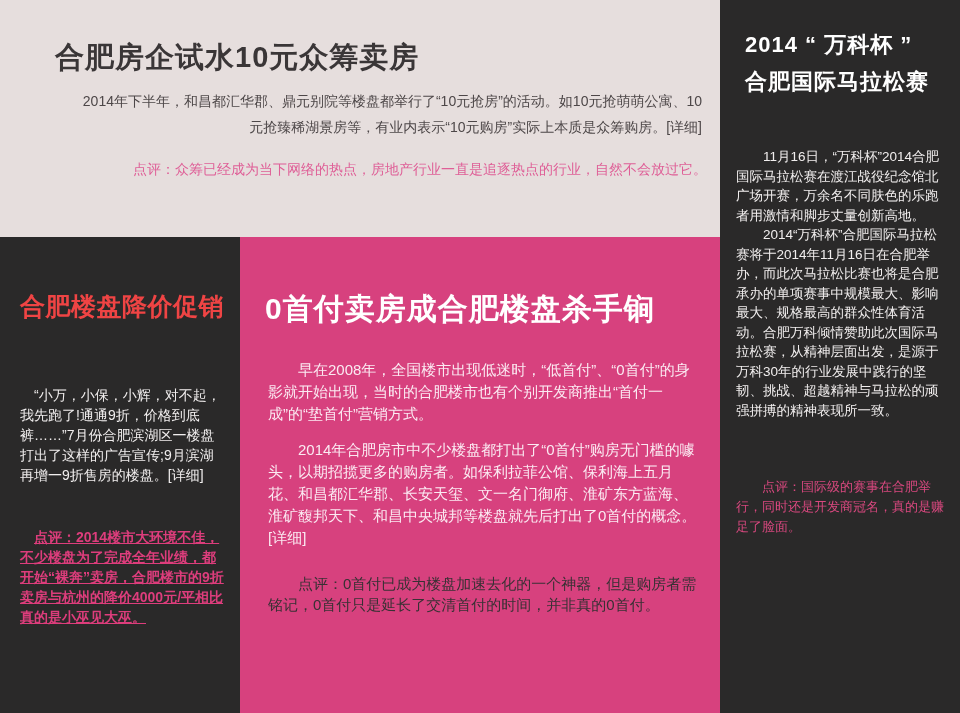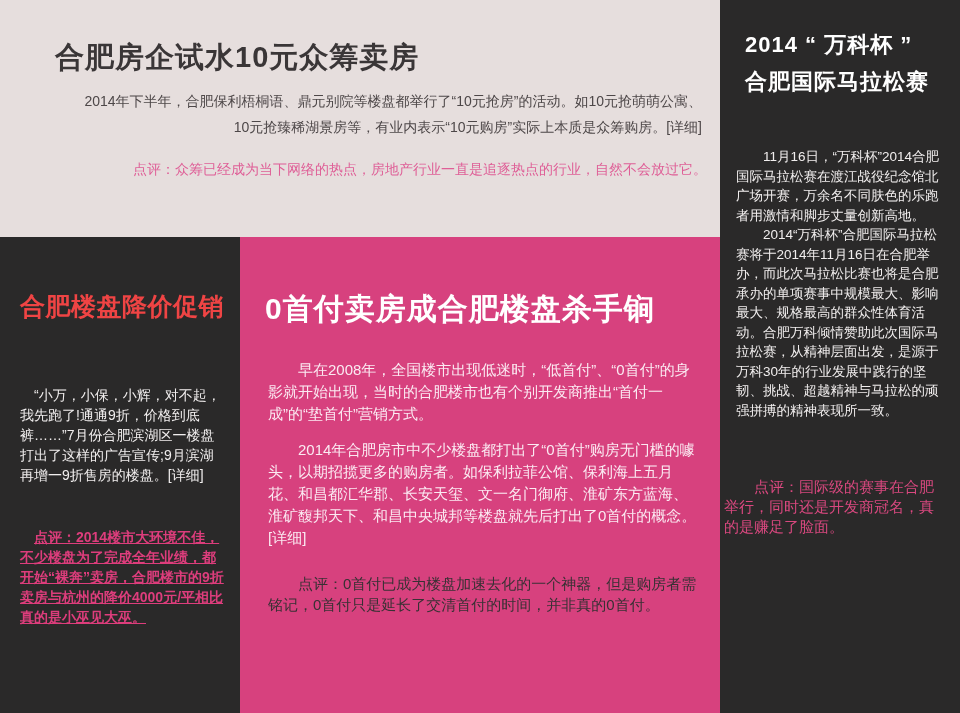--- a/index.html
+++ b/index.html
@@ -64,32 +64,32 @@
   .panel-marathon h2 {
     position: absolute; left: 25px; top: 26px;
     font-size: 22px; font-weight: bold; color: #ffffff; line-height: 37px; letter-spacing: 1px;
   }
   .panel-marathon .body {
     position: absolute; left: 16px; top: 147px; width: 214px;
     font-size: 13.5px; line-height: 19.5px; color: #f1eeee;
   }
   .panel-marathon .body p { text-indent: 2em; }
   .panel-marathon .comment {
-    position: absolute; left: 4px; top: 477px; width: 214px;
-    font-size: 15px; line-height: 20px; color: #d9487f; text-indent: 2em;
+    position: absolute; left: 16px; top: 477px; width: 214px;
+    font-size: 13px; line-height: 20px; color: #d9487f; text-indent: 2em;
   }
 
   .detail { color: inherit; text-decoration: none; cursor: pointer; }
 </style>
 </head>
 <body>
 
 <section class="panel panel-crowdfunding">
   <h1>合肥房企试水10元众筹卖房</h1>
-  <p class="body"><span>2014年下半年，合肥保利梧桐语、鼎元别院等楼盘都举行了“10元抢房”的活动。如10元抢萌萌公寓、10元抢臻稀湖景房等，有业内表示“10元购房”实际上本质是众筹购房。</span><a class="detail">[详细]</a></p>
+  <p class="body"><span>2014年下半年，和昌都汇华郡、鼎元别院等楼盘都举行了“10元抢房”的活动。如10元抢萌萌公寓、10元抢臻稀湖景房等，有业内表示“10元购房”实际上本质是众筹购房。</span><a class="detail">[详细]</a></p>
   <p class="comment">点评：众筹已经成为当下网络的热点，房地产行业一直是追逐热点的行业，自然不会放过它。</p>
 </section>
 
 <section class="panel panel-discount">
   <h2>
     <div>合肥楼盘降价促销</div>
   </h2>
   <p class="body"><span>“小万，小保，小辉，对不起，我先跑了!通通9折，价格到底裤……”7月份合肥滨湖区一楼盘打出了这样的广告宣传;9月滨湖再增一9折售房的楼盘。</span><a class="detail">[详细]</a></p>
   <p class="comment">点评：2014楼市大环境不佳，不少楼盘为了完成全年业绩，都开始“裸奔”卖房，合肥楼市的9折卖房与杭州的降价4000元/平相比真的是小巫见大巫。</p>
 </section>

